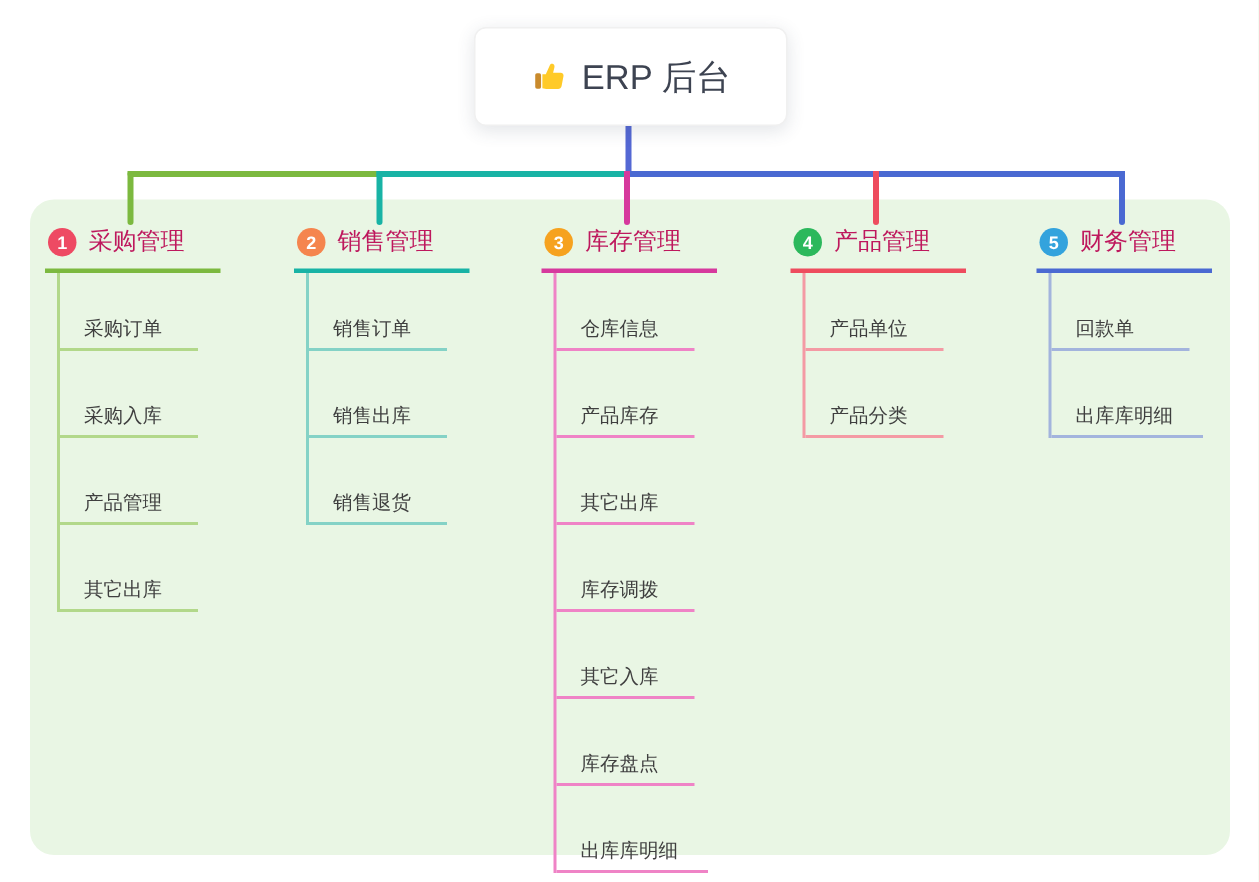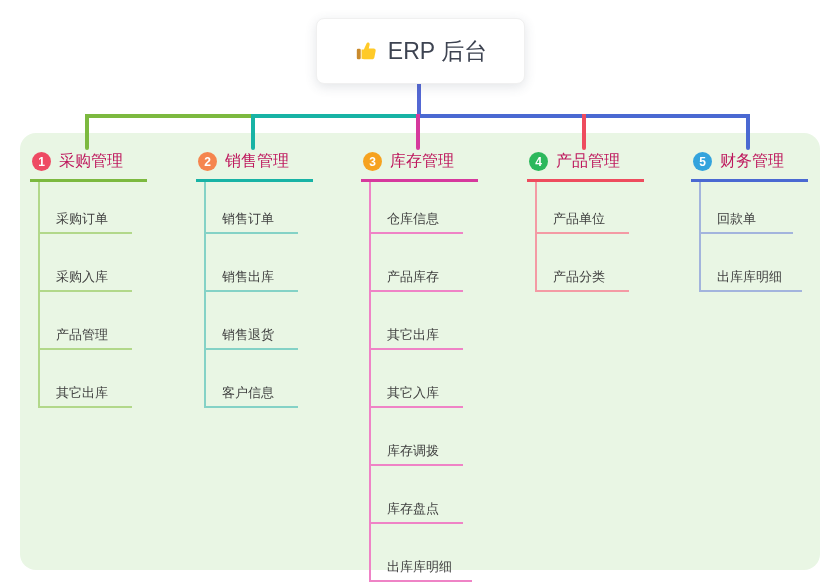--- a/index.html
+++ b/index.html
@@ -123,23 +123,20 @@
   </div>
 
   <div class="item">
     <span>销售出库</span>
   </div>
 
   <div class="item">
     <span>销售退货</span>
   </div>
 
-  <div class="item">
-    <span>客户信息</span>
-  </div>
 </div>
   </div>
 
   <div class="branch" style="--line: #d6399d; --subline: #ef83c6; --badge: #f6a21f;">
     <div class="branch-header">
       <span class="badge">3</span>
       <span class="branch-title">库存管理</span>
     </div>
     <div class="branch-items">
   <div class="item">
@@ -148,25 +145,25 @@
 
   <div class="item">
     <span>产品库存</span>
   </div>
 
   <div class="item">
     <span>其它出库</span>
   </div>
 
   <div class="item">
+    <span>库存调拨</span>
+  </div>
+
+  <div class="item">
     <span>其它入库</span>
-  </div>
-
-  <div class="item">
-    <span>库存调拨</span>
   </div>
 
   <div class="item">
     <span>库存盘点</span>
   </div>
 
   <div class="item">
     <span>出库库明细</span>
   </div>
 </div>

